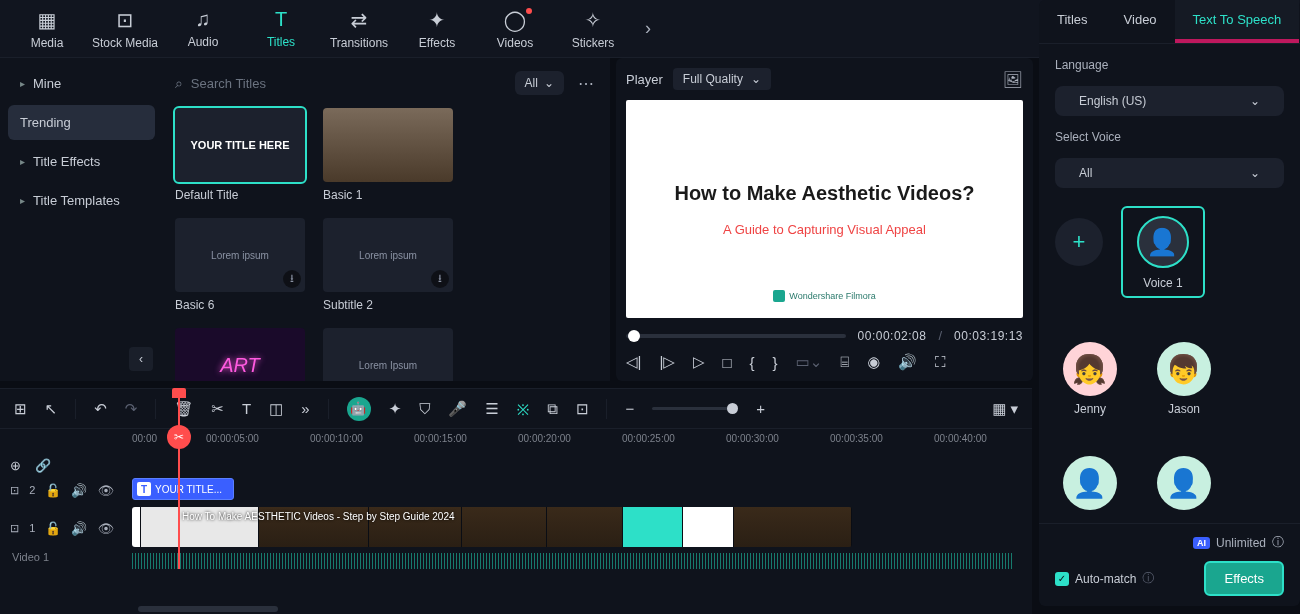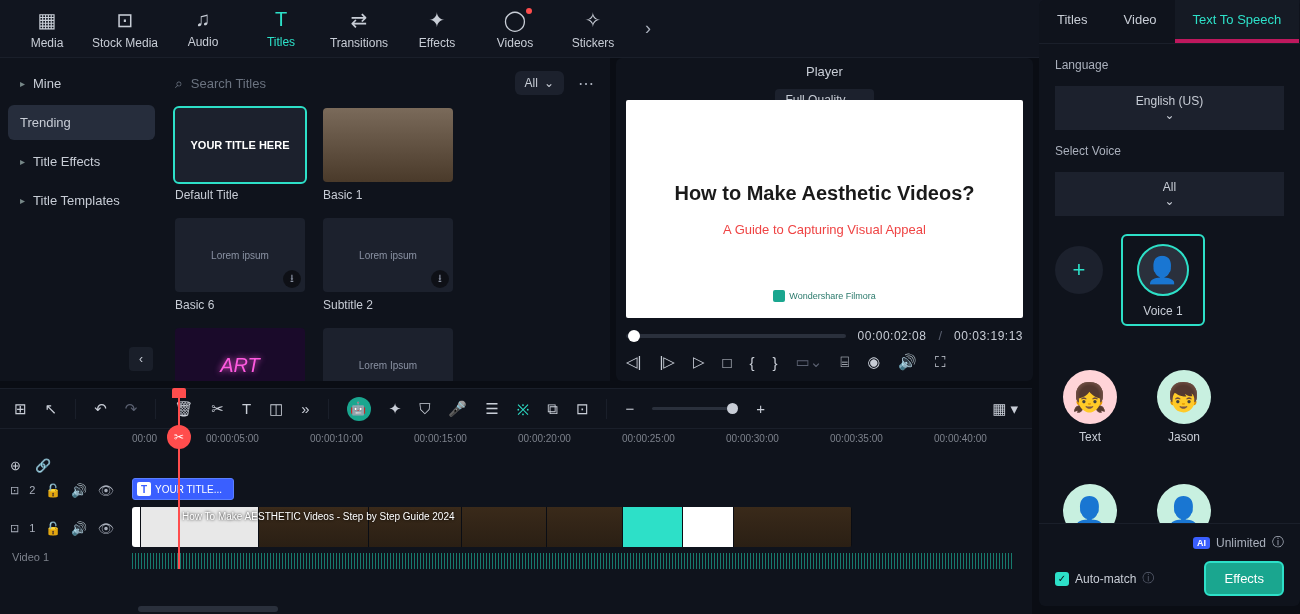--- a/index.html
+++ b/index.html
@@ -34,21 +34,21 @@
 .kebab { color: #aab0bc; font-size: 16px; cursor: pointer; padding: 4px; }
 .grid { display: grid; grid-template-columns: repeat(3, 132px); gap: 16px 16px; }
 .card { display: flex; flex-direction: column; gap: 6px; }
 .thumb { width: 130px; height: 74px; border-radius: 4px; background: #1c212d; display: flex; align-items: center; justify-content: center; position: relative; overflow: hidden; font-size: 10px; color: #8a92a3; text-align: center; }
 .thumb.selected { outline: 2px solid #2de0c8; }
 .thumb .dl { position: absolute; bottom: 4px; right: 4px; width: 18px; height: 18px; border-radius: 50%; background: rgba(0,0,0,0.5); display: flex; align-items: center; justify-content: center; font-size: 11px; }
 .card-label { font-size: 12px; color: #c8cdd6; }
 
 
 .player { width: 417px; margin-left: 6px; background: #0f131c; border-radius: 6px; display: flex; flex-direction: column; padding: 6px 10px 10px; }
-.player-head { display: flex; align-items: center; gap: 10px; height: 30px; flex-direction: column; }
+.player-head { display: flex; align-items: center; gap: 10px; height: 30px; }
 .player-head .lbl { font-size: 13px; color: #c8cdd6; }
 .quality-dd { background: #1c212d; border-radius: 4px; padding: 4px 10px; display: flex; align-items: center; gap: 8px; font-size: 12px; cursor: pointer; }
 .player-head .spacer { flex: 1; }
 .snap-ic { font-size: 16px; cursor: pointer; color: #aab0bc; }
 .viewport { background: #fff; flex: 1; margin-top: 6px; border-radius: 2px; display: flex; flex-direction: column; align-items: center; justify-content: center; color: #222; position: relative; }
 .viewport h2 { font-size: 20px; font-weight: 700; color: #1a1a1a; }
 .viewport p { font-size: 13px; color: #ef4444; margin-top: 17px; }
 .wm { position: absolute; bottom: 16px; font-size: 9px; color: #2b7a6c; display: flex; align-items: center; gap: 4px; }
 .wm .sq { width: 12px; height: 12px; background: #1aa68f; border-radius: 2px; }
 .time-row { display: flex; align-items: center; gap: 12px; margin-top: 10px; }
@@ -59,21 +59,21 @@
 .transport { display: flex; align-items: center; gap: 18px; margin-top: 10px; justify-content: flex-start; }
 .transport .ic { font-size: 15px; cursor: pointer; color: #c8cdd6; }
 
 
 .inspector { flex: 1; margin-left: 6px; background: #0f131c; border-radius: 6px; display: flex; flex-direction: column; height: 606px; margin-top: -58px; padding-top: 0; }
 .insp-tabs { display: flex; border-bottom: 1px solid #1a1f2a; }
 .insp-tab { padding: 12px 18px; font-size: 13px; cursor: pointer; color: #c8cdd6; }
 .insp-tab.active { color: #2de0c8; background: #151a24; border-bottom: 4px solid #be185d; }
 .insp-body { padding: 14px 16px; flex: 1; overflow: hidden; display: flex; flex-direction: column; gap: 14px; }
 .field-label { font-size: 12px; color: #aab0bc; }
-.dd { background: #1c212d; border-radius: 0; padding: 8px 24px; display: flex; align-items: center; justify-content: space-between; font-size: 12px; cursor: pointer; flex-direction: column; }
+.dd { background: #1c212d; border-radius: 8px; padding: 8px 24px; display: flex; align-items: center; justify-content: space-between; font-size: 12px; cursor: pointer; }
 .voice-row { display: flex; gap: 18px; margin-top: 4px; }
 .voice-add { width: 48px; height: 48px; border-radius: 50%; background: #1c212d; display: flex; align-items: center; justify-content: center; font-size: 22px; color: #2de0c8; cursor: pointer; margin-top: 12px; }
 .voice-card { border: 2px solid #2de0c8; border-radius: 6px; padding: 8px 14px 6px; display: flex; flex-direction: column; align-items: center; gap: 8px; cursor: pointer; }
 .voice-avatar { width: 52px; height: 52px; border-radius: 50%; border: 2px solid #2de0c8; background: #2a303c; display: flex; align-items: center; justify-content: center; font-size: 26px; color: #6b7380; }
 .voice-name { font-size: 12px; }
 .hr { height: 1px; background: #1a1f2a; margin: 8px 0; }
 .voice-grid { display: flex; gap: 40px; flex-wrap: wrap; padding: 0 8px; }
 .vg-item { display: flex; flex-direction: column; align-items: center; gap: 6px; cursor: pointer; }
 .vg-avatar { width: 54px; height: 54px; border-radius: 50%; display: flex; align-items: center; justify-content: center; font-size: 28px; }
 .vg-label { font-size: 12px; }
@@ -293,21 +293,21 @@
         <div class="voice-add">+</div>
         <div class="voice-card">
           <div class="voice-avatar">👤</div>
           <div class="voice-name">Voice 1</div>
         </div>
       </div>
       <div class="hr"></div>
       <div class="voice-grid">
         <div class="vg-item">
           <div class="vg-avatar" style="background:#ffd4d8">👧</div>
-          <div class="vg-label">Text</div>
+          <div class="vg-label">Jenny</div>
         </div>
         <div class="vg-item">
           <div class="vg-avatar" style="background:#c8f0e0">👦</div>
           <div class="vg-label">Jason</div>
         </div>
         <div class="vg-item">
           <div class="vg-avatar" style="background:#c8f0e0">👤</div>
         </div>
         <div class="vg-item">
           <div class="vg-avatar" style="background:#c8f0e0">👤</div>

